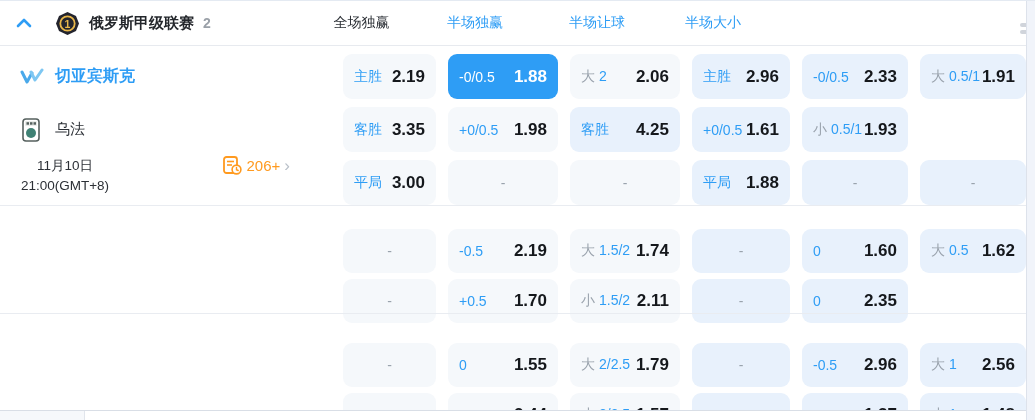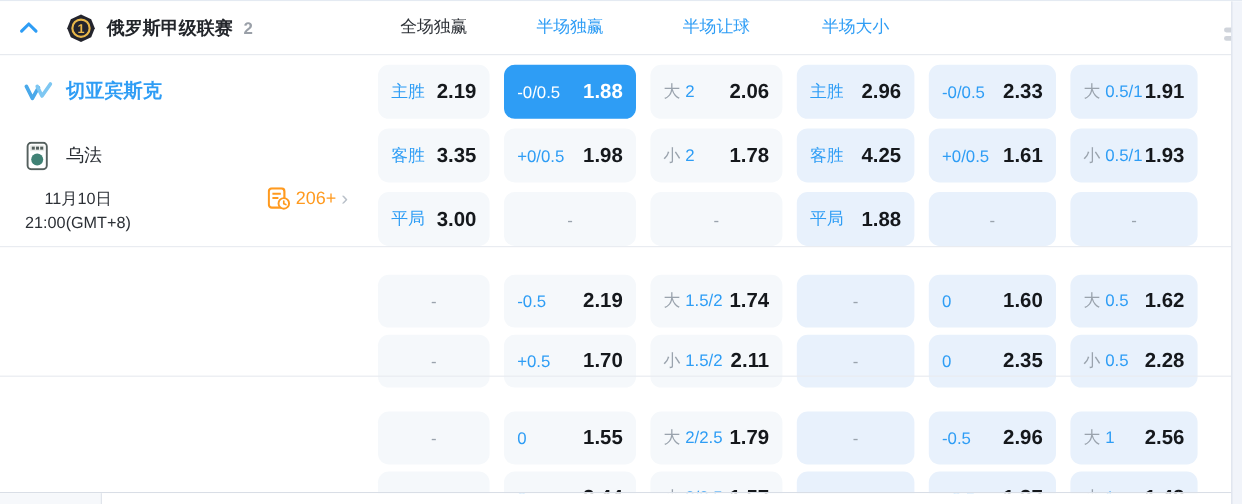--- a/index.html
+++ b/index.html
@@ -14,21 +14,21 @@
   .hdr-left { width:310px; display:flex; align-items:center; padding-left:14px; flex:none; }
   .collapse { width:20px; height:20px; display:flex; align-items:center; justify-content:center; cursor:pointer; margin-right:21px; }
   .badge { width:25px; height:25px; margin-right:9px; }
   .league-title { font-size:15px; font-weight:bold; color:#23262b; }
   .league-count { font-size:14px; color:#9aa0a8; margin-left:9px; font-weight:bold; }
   .cols-grid { display:grid; grid-template-columns:93px 110px 110px 98px 106px 106px; column-gap:13px; padding-left:5px;gap:12px; }
   .hdr-cols { flex:none; }
   .col-h { text-align:center; font-size:14px; color:#2c3036; }
   .col-h.half { color:#2e9df5; }
   
-  .body { position:relative; height:375px; }
+  .body { position:relative; height:375px;padding-left:28px; }
   .left-panel { position:absolute; left:0; top:0; width:310px; height:364px; }
   .team-row { position:absolute; left:0; width:310px; height:45px; display:flex; align-items:center; padding-left:20px; }
   .team-row.home { top:8px; }
   .team-row.away { top:61px; }
   .team-logo { width:24px; height:24px; margin-right:11px; flex:none; }
   .team-name { font-size:15px; color:#2c3036; }
   .team-row.home .team-name { color:#2e9df5; font-weight:bold; font-size:16px; }
   .meta-row { position:absolute; top:110px; left:0; width:310px; height:50px; display:flex; align-items:flex-start; }
   .kickoff { width:118px; margin-left:6px; text-align:center; font-size:13.5px; color:#2c3036; line-height:1.45; }
   .markets-link { margin-left:auto; margin-right:20px; display:flex; align-items:center; cursor:pointer; }
@@ -169,24 +169,20 @@
           </div>
           <div class="orow cols-grid">
             <div class="cell">
               <span class="lbl">客胜</span>
               <span class="val">3.35</span>
             </div>
             <div class="cell">
               <span class="lbl">+0/0.5</span>
               <span class="val">1.98</span>
             </div>
-            <div class="cell">
-              <span class="lbl"><span class="pfx">小</span>2</span>
-              <span class="val">1.78</span>
-            </div>
             <div class="cell half">
               <span class="lbl">客胜</span>
               <span class="val">4.25</span>
             </div>
             <div class="cell half">
               <span class="lbl">+0/0.5</span>
               <span class="val">1.61</span>
             </div>
             <div class="cell half">
               <span class="lbl"><span class="pfx">小</span>0.5/1</span>
@@ -236,24 +232,20 @@
               <span class="val">1.70</span>
             </div>
             <div class="cell">
               <span class="lbl"><span class="pfx">小</span>1.5/2</span>
               <span class="val">2.11</span>
             </div>
             <div class="cell half empty">-</div>
             <div class="cell half">
               <span class="lbl">0</span>
               <span class="val">2.35</span>
-            </div>
-            <div class="cell half">
-              <span class="lbl"><span class="pfx">小</span>0.5</span>
-              <span class="val">2.28</span>
             </div>
           </div>
         </div>
         <div class="ogroup g3">
           <div class="orow cols-grid">
             <div class="cell empty">-</div>
             <div class="cell">
               <span class="lbl">0</span>
               <span class="val">1.55</span>
             </div>

